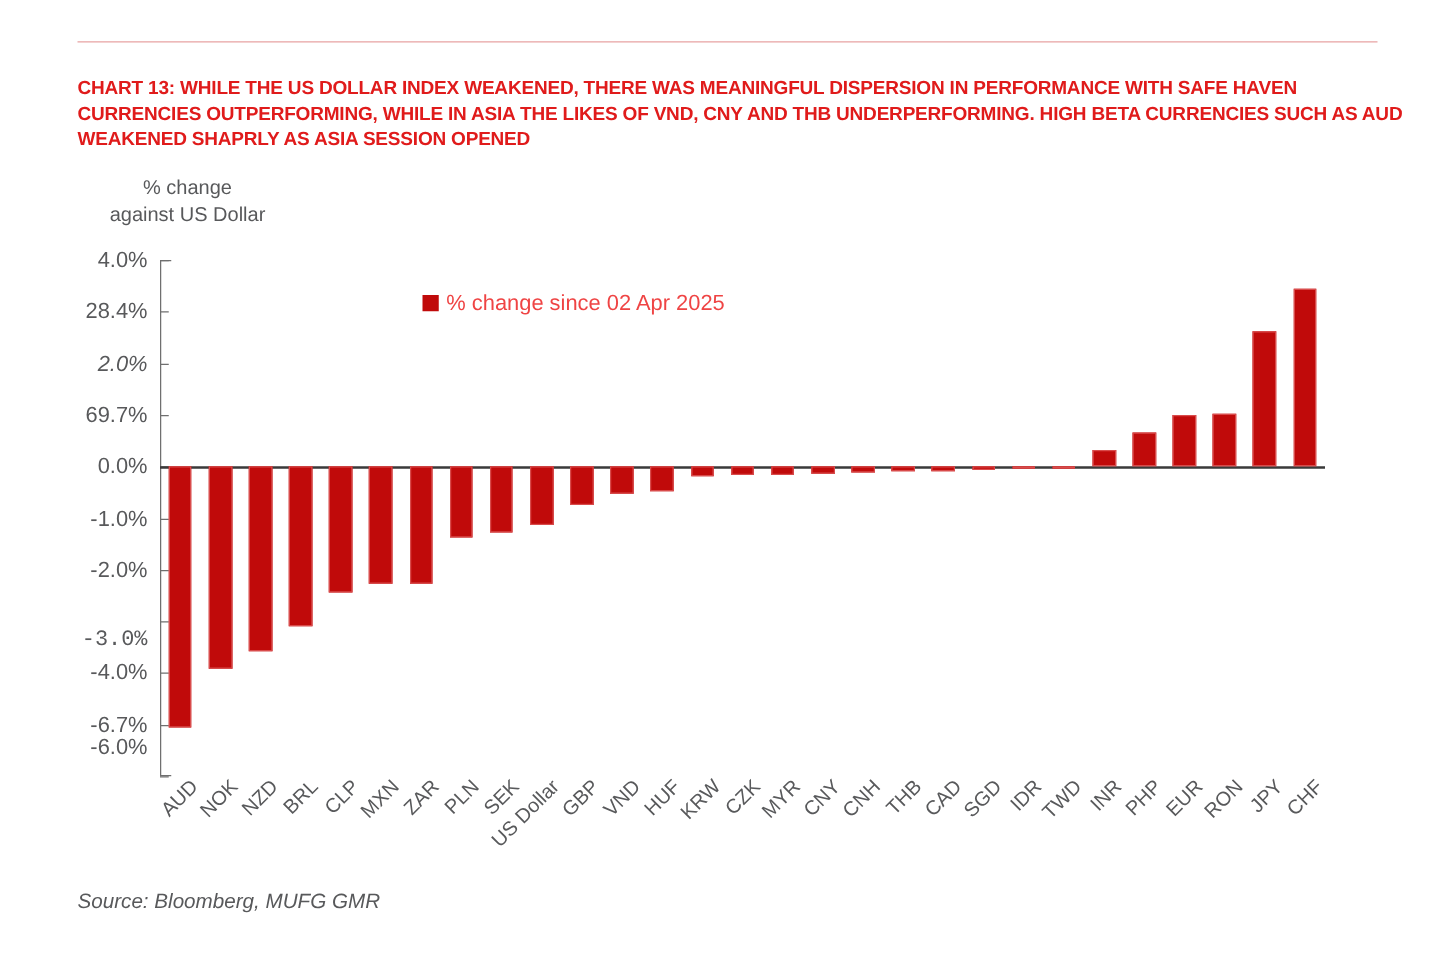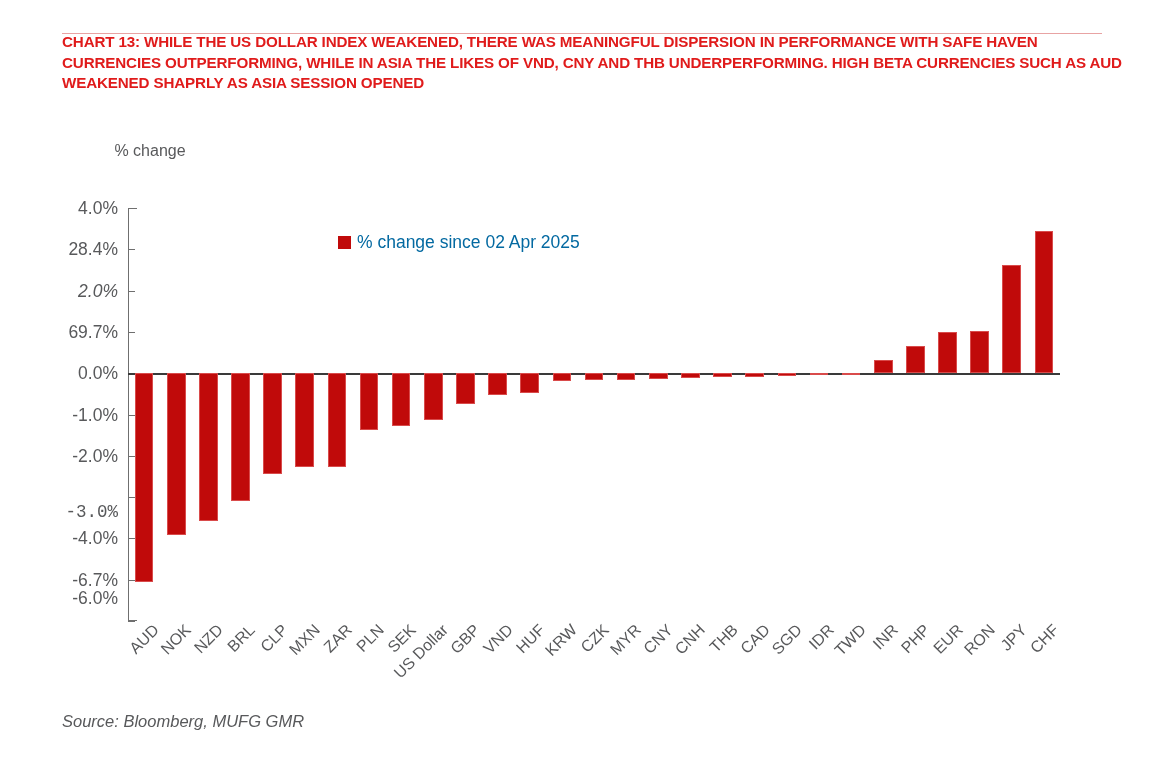--- a/index.html
+++ b/index.html
@@ -30,21 +30,21 @@
     top: 33px;
     width: 1040px;
     height: 1px;
     background: #e8a3a3;
   }
 
   
   .headline {
     position: absolute;
     left: 62px;
-    top: 32px;
+    top: 61px;
     width: 1060px;
     color: #e01b1b;
     font-size: 15.2px;
     font-weight: bold;
     line-height: 20.5px;
     letter-spacing: -0.15px;
     text-transform: uppercase;
   }
 
   
@@ -152,21 +152,21 @@
     align-items: center;
     gap: 6px;
   }
   .legend-swatch {
     width: 13px;
     height: 13px;
     background: #c00a0a;
     display: inline-block;
   }
   .legend-label {
-    color: #0369a1;
+    color: #ef4444;
     font-size: 17.5px;
     white-space: nowrap;
   }
 
   
   .xlabels {
     position: absolute;
     left: 128px;
     top: 621px;
     width: 932px;
@@ -201,20 +201,21 @@
 <body>
 
 <div id="page">
 
   <div class="top-rule"></div>
 
   <div class="headline">CHART 13: WHILE THE US DOLLAR INDEX WEAKENED, THERE WAS MEANINGFUL DISPERSION IN PERFORMANCE WITH SAFE HAVEN CURRENCIES OUTPERFORMING, WHILE IN ASIA THE LIKES OF VND, CNY AND THB UNDERPERFORMING. HIGH BETA CURRENCIES SUCH AS AUD WEAKENED SHAPRLY AS ASIA SESSION OPENED</div>
 
   <div class="axis-caption">
     <div>% change</div>
+    <div>against US Dollar</div>
   </div>
 
 
   <div class="legend">
     <span class="legend-swatch"></span>
     <span class="legend-label">% change since 02 Apr 2025</span>
   </div>
 
   <div class="plot">
     <div class="y-axis-line"></div>

